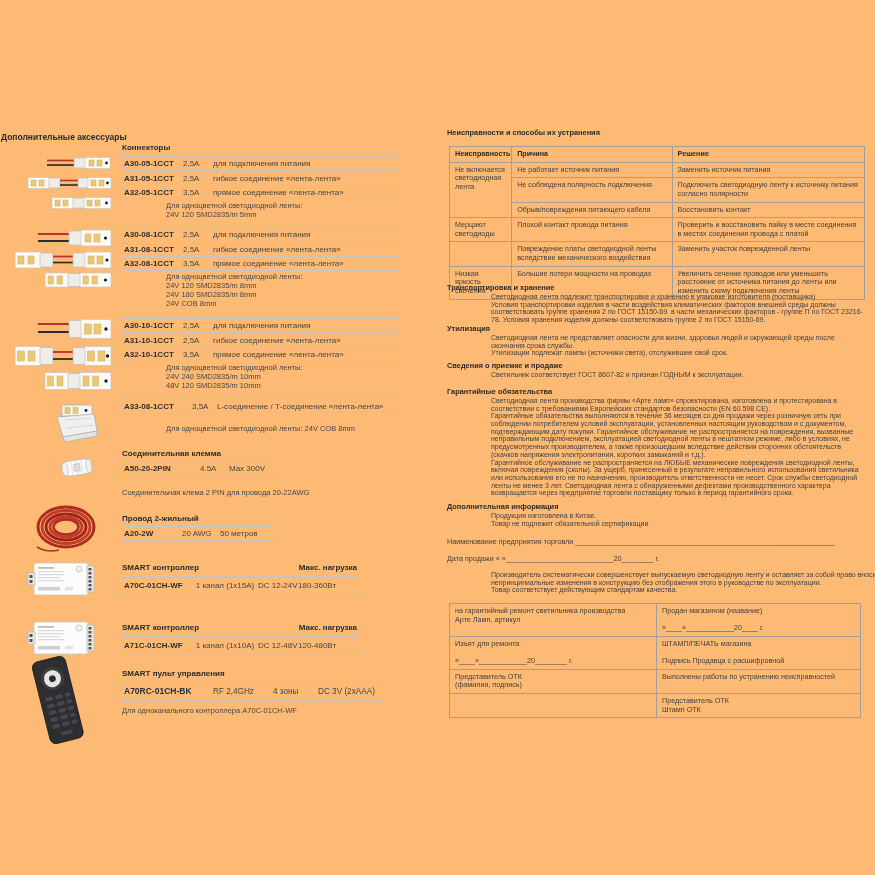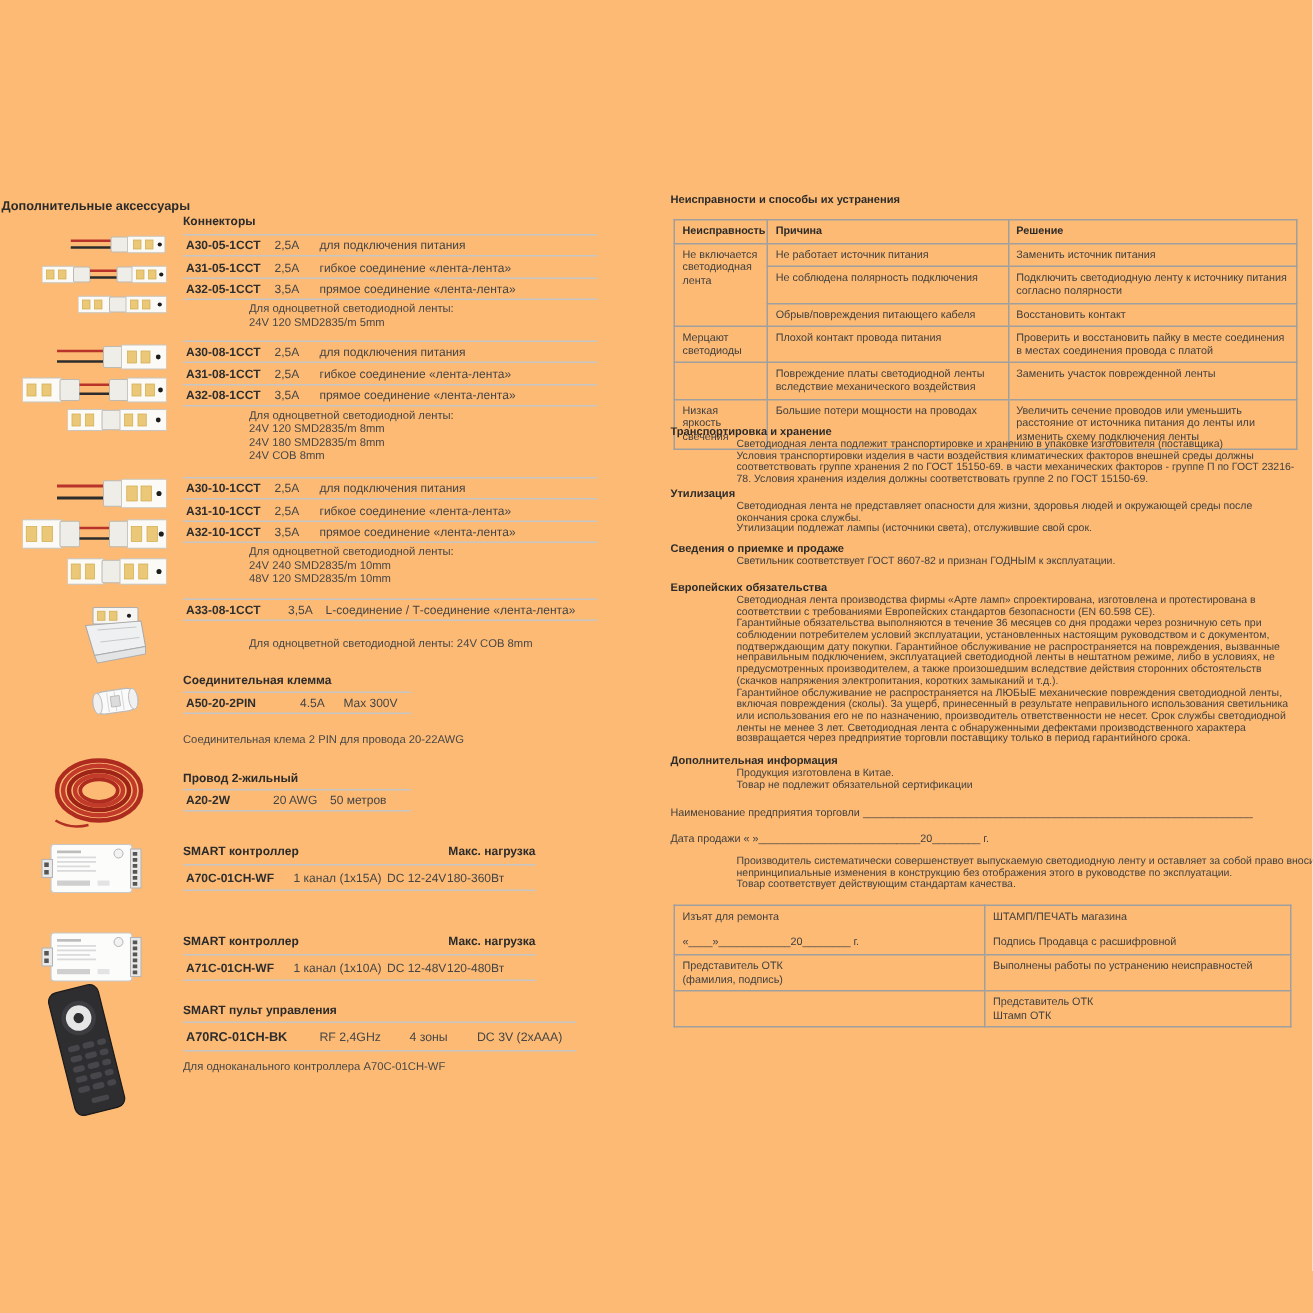--- a/index.html
+++ b/index.html
@@ -458,21 +458,21 @@
     <div class="rbody pre">Светодиодная лента не представляет опасности для жизни, здоровья людей и окружающей среды после окончания срока службы.
 Утилизации подлежат лампы (источники света), отслужившие свой срок.</div>
   </div>
 
   <div class="abs rsection" style="left:447px;top:361px;width:416px;">
     <div class="rtitle">Сведения о приемке и продаже</div>
     <div class="rbody pre">Светильник соответствует ГОСТ 8607-82 и признан ГОДНЫМ к эксплуатации.</div>
   </div>
 
   <div class="abs rsection" style="left:447px;top:387px;width:416px;">
-    <div class="rtitle">Европейских обязательства</div>
+    <div class="rtitle">Гарантийные обязательства</div>
     <div class="rbody pre">Светодиодная лента производства фирмы «Арте ламп» спроектирована, изготовлена и протестирована в соответствии с требованиями Европейских стандартов безопасности (EN 60.598 CE).
 Гарантийные обязательства выполняются в течение 36 месяцев со дня продажи через розничную сеть при соблюдении потребителем условий эксплуатации, установленных настоящим руководством и с документом, подтверждающим дату покупки. Гарантийное обслуживание не распространяется на повреждения, вызванные неправильным подключением, эксплуатацией светодиодной ленты в нештатном режиме, либо в условиях, не предусмотренных производителем, а также произошедшим вследствие действия сторонних обстоятельств (скачков напряжения электропитания, коротких замыканий и т.д.).
 Гарантийное обслуживание не распространяется на ЛЮБЫЕ механические повреждения светодиодной ленты, включая повреждения (сколы). За ущерб, принесенный в результате неправильного использования светильника или использования его не по назначению, производитель ответственности не несет. Срок службы светодиодной ленты не менее 3 лет. Светодиодная лента с обнаруженными дефектами производственного характера возвращается через предприятие торговли поставщику только в период гарантийного срока.</div>
   </div>
 
   <div class="abs rsection" style="left:447px;top:502px;width:416px;">
     <div class="rtitle">Дополнительная информация</div>
     <div class="rbody pre">Продукция изготовлена в Китае.
 Товар не подлежит обязательной сертификации</div>
   </div>
@@ -483,20 +483,27 @@
   <div class="abs rbody pre" style="left:447px;top:571px;width:416px;">Производитель систематически совершенствует выпускаемую светодиодную ленту и оставляет за собой право вносить непринципиальные изменения в конструкцию без отображения этого в руководстве по эксплуатации.
 Товар соответствует действующим стандартам качества.</div>
 
   <table class="grid abs" style="left:449px;top:603px;width:411px;">
     <colgroup>
         <col style="width:207px">
         <col style="width:204px">
       </colgroup>
     <tbody>
     <tr>
+      <td class="pre">на гарантийный ремонт светильника производства
+Арте Ламп, артикул</td>
+      <td class="pre">Продан магазином (название)
+
+«____»____________20____ г.</td>
+    </tr>
+    <tr>
       <td class="pre">Изъят для ремонта
 
 «____»____________20________ г.</td>
       <td class="pre">ШТАМП/ПЕЧАТЬ магазина
 
 Подпись Продавца с расшифровной</td>
     </tr>
     <tr>
       <td class="pre">Представитель ОТК
 (фамилия, подпись)</td>

